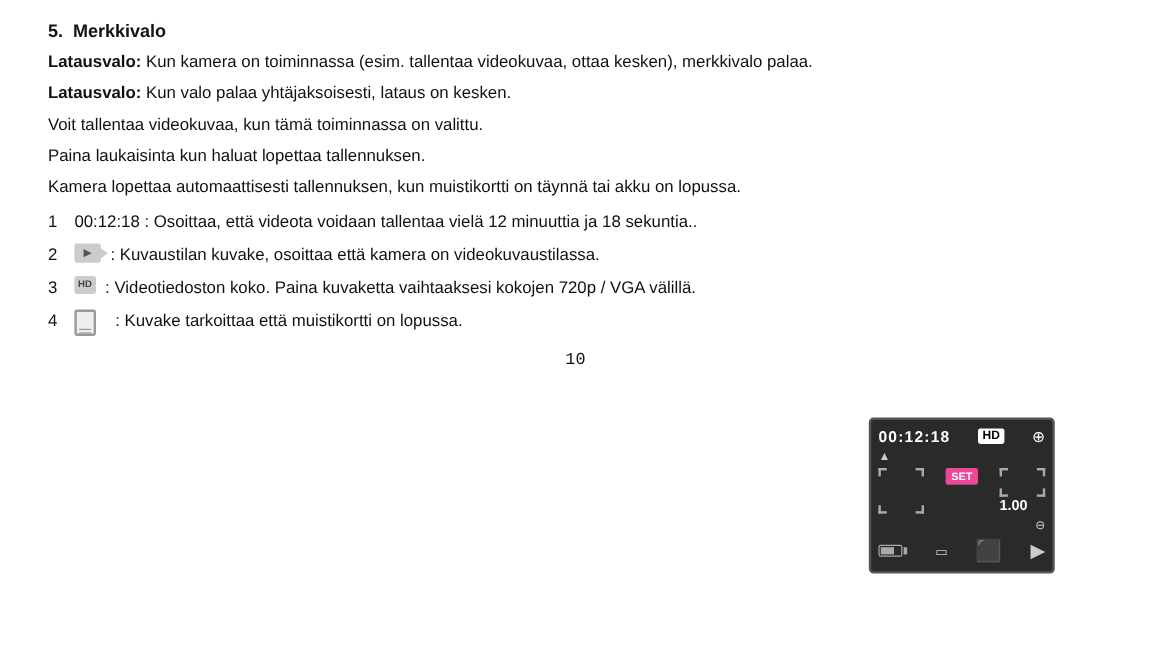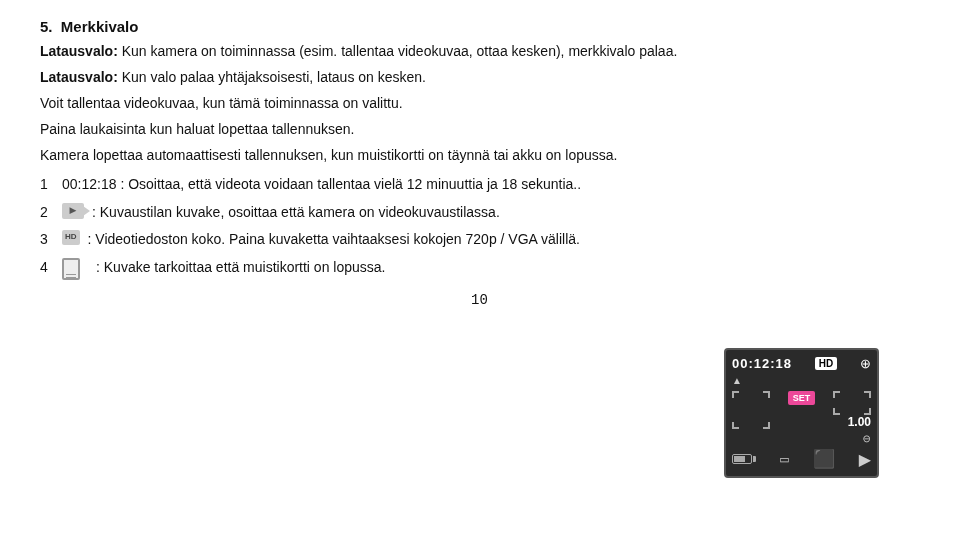--- a/index.html
+++ b/index.html
@@ -334,21 +334,21 @@
         <div class="lcd-focus-bot">
           <span class="corner bl"></span>
           <span class="corner br"></span>
         </div>
       </div>
 
       <div style="display:flex; flex-direction:column; align-items:center; justify-content:space-between; height:38px;">
         <span class="lcd-set-btn">SET</span>
       </div>
 
-      <div style="display:flex; flex-direction:column; align-items:flex-end; justify-content:space-between; height:38px;">
+      <div style="display:flex; flex-direction:column; align-items:flex-start; justify-content:space-between; height:38px;">
         <div class="lcd-focus-corners2">
           <div class="lcd-focus-top">
             <span class="corner tl"></span>
             <span class="corner tr"></span>
           </div>
           <div class="lcd-focus-bot">
             <span class="corner bl"></span>
             <span class="corner br"></span>
           </div>
         </div>

